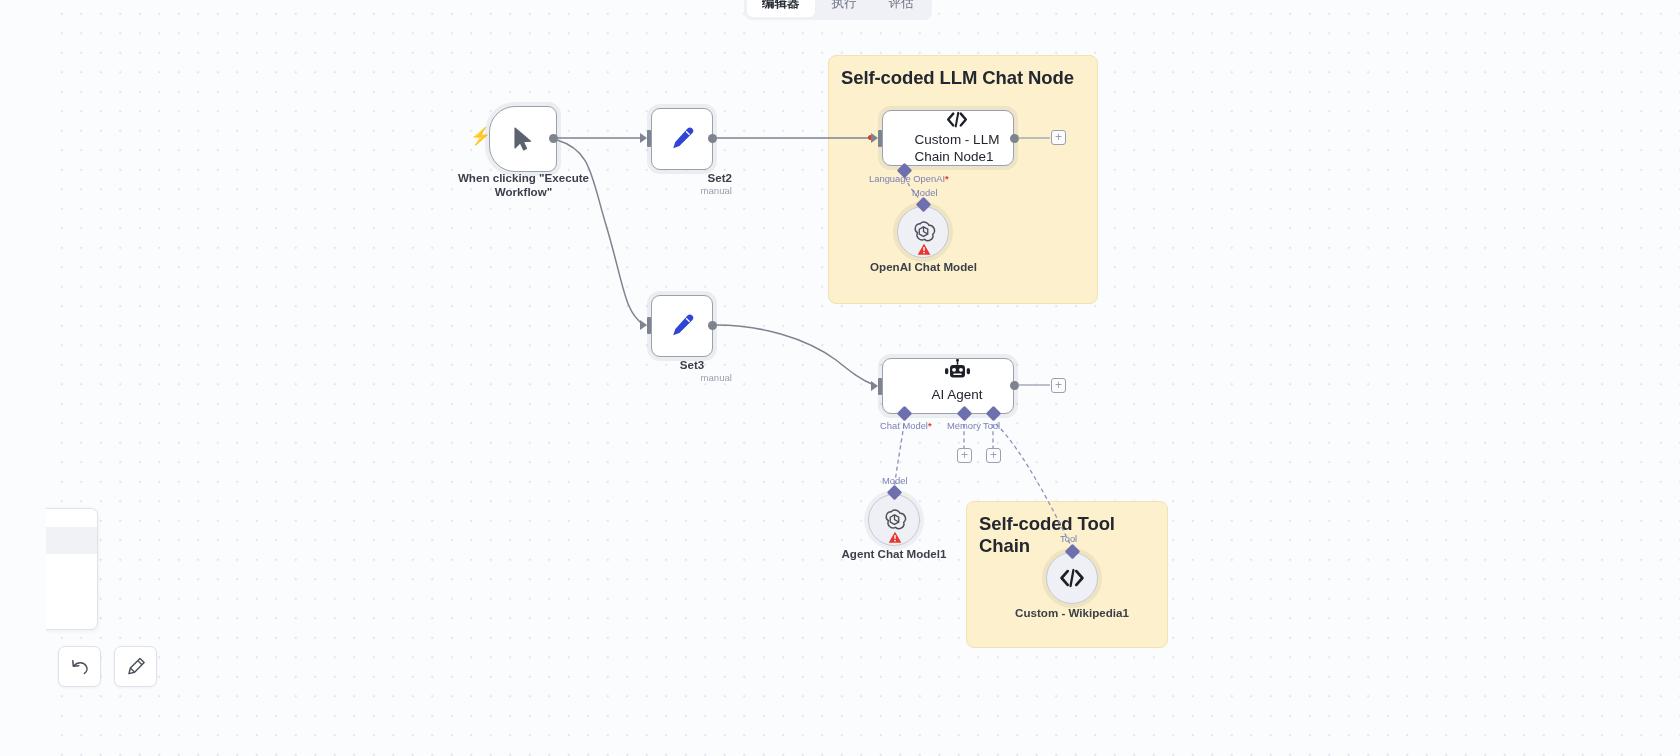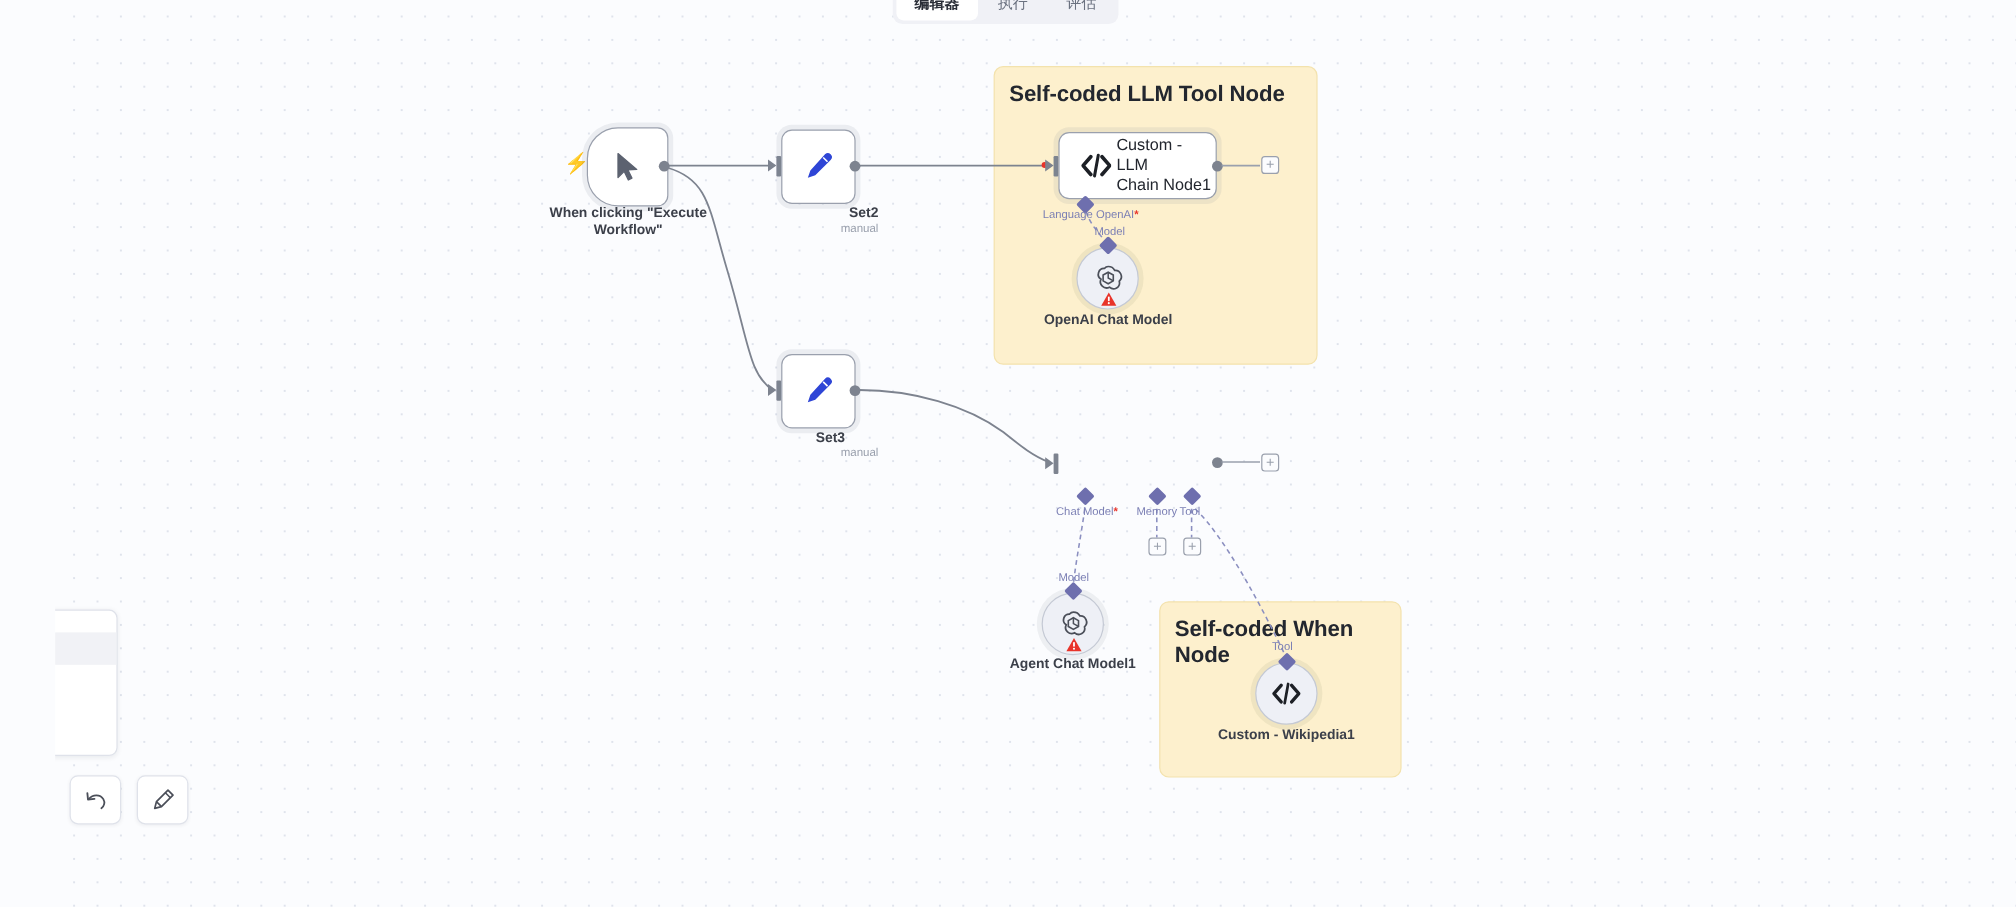--- a/index.html
+++ b/index.html
@@ -53,21 +53,21 @@
 
   
   .node {
     position: absolute;
     background: #ffffff;
     border: 1.6px solid #9aa0ad;
     border-radius: 9px;
     display: flex; align-items: center;
     box-shadow: 0 0 0 4px rgba(130,138,155,0.13);
   }
-  .node.wide { padding-left: 18px; gap: 4px; }
+  .node.wide { padding-left: 18px; gap: 4px; flex-direction: column; }
   .node-title {
     font-size: 13.5px; color: #22262e; line-height: 1.22;
     font-family: "Liberation Sans", sans-serif;
   }
   .node-caption {
     position: absolute; text-align: center;
     font-size: 11.6px; color: #3b3f49; font-weight: 600; line-height: 1.18;
     white-space: pre-line;
   }
   .node-subcaption {
@@ -176,25 +176,25 @@
 
 <div id="canvas">
 
   <div class="tabstrip">
     <div class="tab active">编辑器</div>
     <div class="tab">执行</div>
     <div class="tab">评估</div>
   </div>
 
   <div class="sticky" style="left:782px; top:55px; width:270px; height:249px;">
-    <div class="sticky-title">Self-coded LLM Tool Node</div>
+    <div class="sticky-title">Self-coded LLM Chat Node</div>
   </div>
 
   <div class="sticky" style="left:920px; top:501px; width:202px; height:147px;">
-    <div class="sticky-title">Self-coded When Node</div>
+    <div class="sticky-title">Self-coded Tool Chain</div>
   </div>
 
   <svg class="layer">
 
     <path d="M 511 138 L 598 138" stroke="#7d838f" stroke-width="1.5" fill="none"></path>
 
     <path d="M 511 140 C 545 150, 545 175, 560 225 C 578 285, 578 312, 598 325" stroke="#7d838f" stroke-width="1.5" fill="none"></path>
 
     <path d="M 670 138 L 828 138" stroke="#7d838f" stroke-width="1.5" fill="none"></path>
 
@@ -284,20 +284,33 @@
     <svg class="warn" style="left:19px; top:36px;" viewBox="0 0 16 15">
       <path d="M8 0.8 L15.3 13.6 L0.7 13.6 Z" fill="#e8342a"></path>
       <rect x="7.15" y="4.6" width="1.7" height="4.6" fill="#ffffff" rx="0.7"></rect>
       <circle cx="8" cy="11.1" r="1.0" fill="#ffffff"></circle>
     </svg>
   </div>
   <div class="node-caption" style="left:798px; top:260px; width:159px;">OpenAI Chat Model</div>
 
   <div class="arrow-in" style="left:825px; top:381px;"></div>
   <div class="arrow-bar" style="left:832px; top:378px;"></div>
+  <div class="node wide" style="left:836px; top:358px; width:132px; height:56px;">
+    <svg width="27" height="24" viewBox="0 0 28 25">
+      <rect x="6.2" y="6.2" width="15.6" height="13" rx="3.1" fill="#1d2026"></rect>
+      <rect x="1.0" y="9.6" width="3.4" height="6.2" rx="1.5" fill="#1d2026"></rect>
+      <rect x="23.6" y="9.6" width="3.4" height="6.2" rx="1.5" fill="#1d2026"></rect>
+      <rect x="13.2" y="1.4" width="1.6" height="4.6" fill="#1d2026"></rect>
+      <circle cx="14" cy="1.3" r="1.5" fill="#1d2026"></circle>
+      <circle cx="10.4" cy="11.3" r="2.0" fill="#ffffff"></circle>
+      <circle cx="17.6" cy="11.3" r="2.0" fill="#ffffff"></circle>
+      <rect x="9.6" y="15.0" width="8.8" height="1.7" rx="0.8" fill="#ffffff"></rect>
+    </svg>
+    <div class="node-title">AI Agent</div>
+  </div>
   <div class="dot" style="left:964px; top:381px;"></div>
   <svg class="layer">
     <path d="M 972 385 L 1004 385" stroke="#9aa0ad" stroke-width="1.3" fill="none"></path>
   </svg>
   <div class="plus-btn" style="left:1005px; top:378px;">
     <span>+</span>
   </div>
 
   <div class="diamond" style="left:853px; top:408px;"></div>
   <div class="endpoint-label" style="left:834px; top:421px;">

